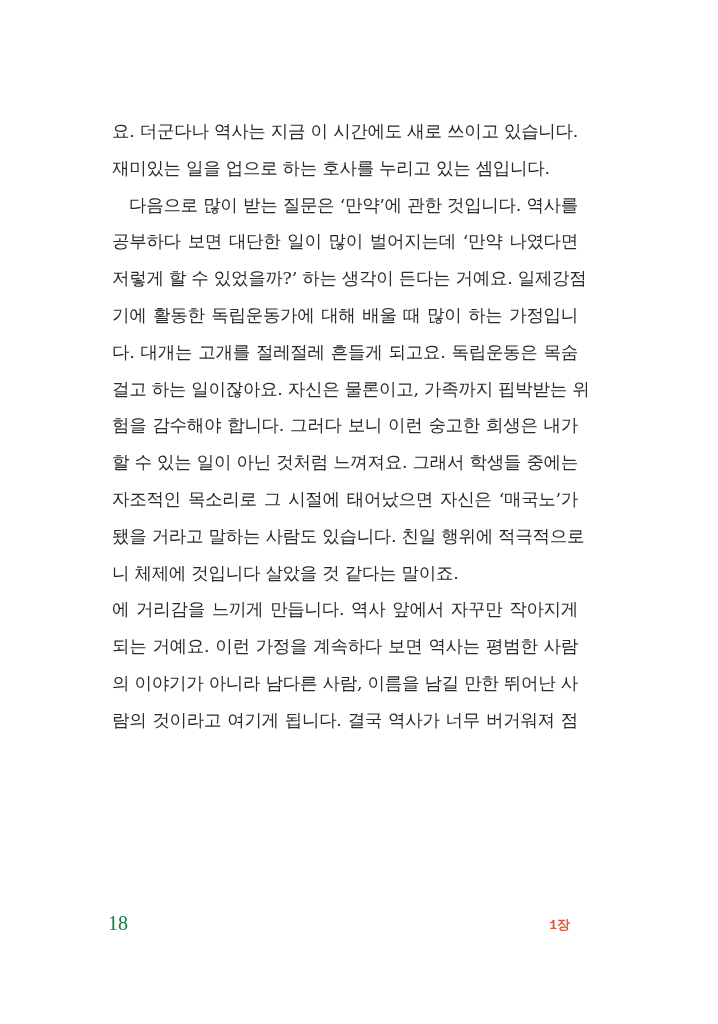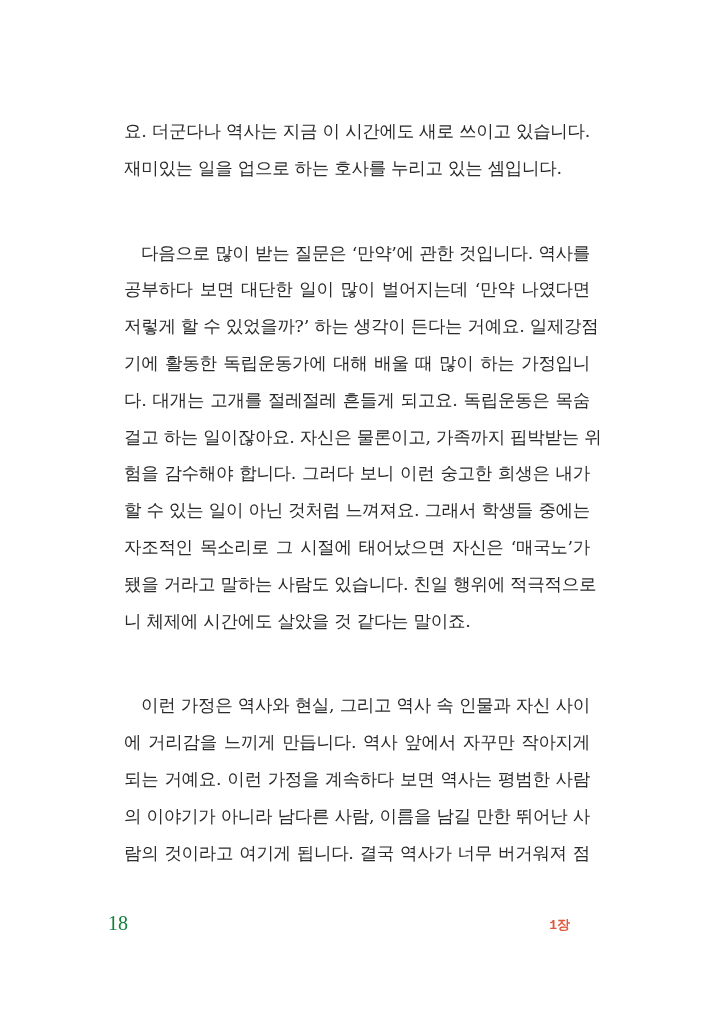--- a/index.html
+++ b/index.html
@@ -15,42 +15,41 @@
     }
     .page {
       position: absolute;
       left: 0; top: 0;
       width: 718px;
       height: 1024px;
       background: #ffffff;
     }
     .body-text {
       position: absolute;
-      left: 124px;
+      left: 112px;
       top: 113px;
       width: 466px;
       color: #2a2a2a;
       font-family: "DejaVu Serif", "Liberation Serif", serif;
       font-size: 17.5px;
       letter-spacing: -0.3px;
     }
     .line {
       height: 36.8px;
       line-height: 36.8px;
       white-space: nowrap;
       text-align: justify;
       text-align-last: justify;
       display: block;
     }
     .line.last {
       text-align-last: left;
     }
     .line.indent {
       padding-left: 17px;
-      margin-top: 48px;
     }
     .footer-page {
       position: absolute;
       left: 108px;
       top: 912px;
       font-family: "Liberation Serif", "DejaVu Serif", serif;
       font-size: 20px;
       color: #15803d;
     }
     .footer-chapter {
@@ -75,23 +74,22 @@
     <span class="line indent">다음으로 많이 받는 질문은 ‘만약’에 관한 것입니다. 역사를</span>
     <span class="line">공부하다 보면 대단한 일이 많이 벌어지는데 ‘만약 나였다면</span>
     <span class="line">저렇게 할 수 있었을까?’ 하는 생각이 든다는 거예요. 일제강점</span>
     <span class="line">기에 활동한 독립운동가에 대해 배울 때 많이 하는 가정입니</span>
     <span class="line">다. 대개는 고개를 절레절레 흔들게 되고요. 독립운동은 목숨</span>
     <span class="line">걸고 하는 일이잖아요. 자신은 물론이고, 가족까지 핍박받는 위</span>
     <span class="line">험을 감수해야 합니다. 그러다 보니 이런 숭고한 희생은 내가</span>
     <span class="line">할 수 있는 일이 아닌 것처럼 느껴져요. 그래서 학생들 중에는</span>
     <span class="line">자조적인 목소리로 그 시절에 태어났으면 자신은 ‘매국노’가</span>
     <span class="line">됐을 거라고 말하는 사람도 있습니다. 친일 행위에 적극적으로</span>
-    <span class="line last">니 체제에 시간에도 살았을 것 같다는 말이죠.</span>
+    <span class="line last">니 체제에 것입니다 살았을 것 같다는 말이죠.</span>
 
-    <span class="line indent">이런 가정은 역사와 현실, 그리고 역사 속 인물과 자신 사이</span>
     <span class="line">에 거리감을 느끼게 만듭니다. 역사 앞에서 자꾸만 작아지게</span>
     <span class="line">되는 거예요. 이런 가정을 계속하다 보면 역사는 평범한 사람</span>
     <span class="line">의 이야기가 아니라 남다른 사람, 이름을 남길 만한 뛰어난 사</span>
     <span class="line">람의 것이라고 여기게 됩니다. 결국 역사가 너무 버거워져 점</span>
   </div>
 
   <div class="footer-page">18</div>
   <div class="footer-chapter" style="color: rgb(224, 88, 58);">1장</div>
 </div>
 

